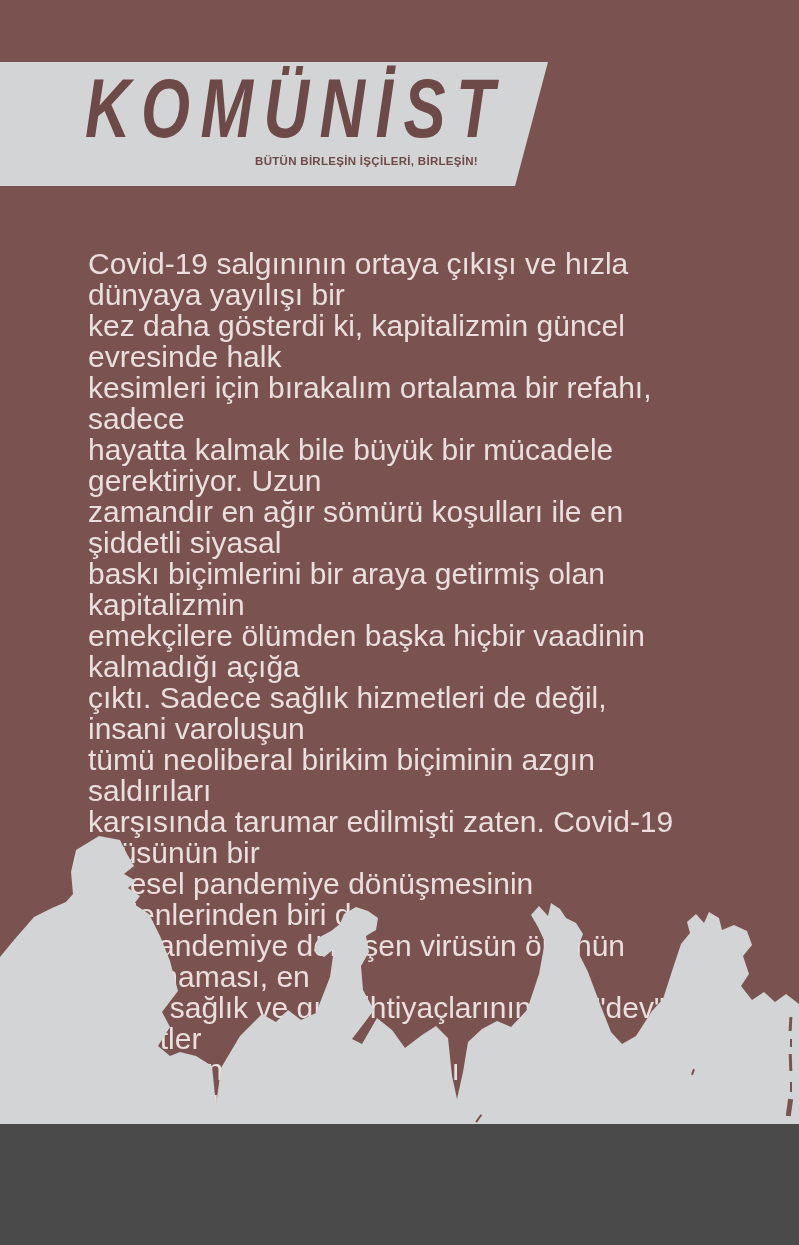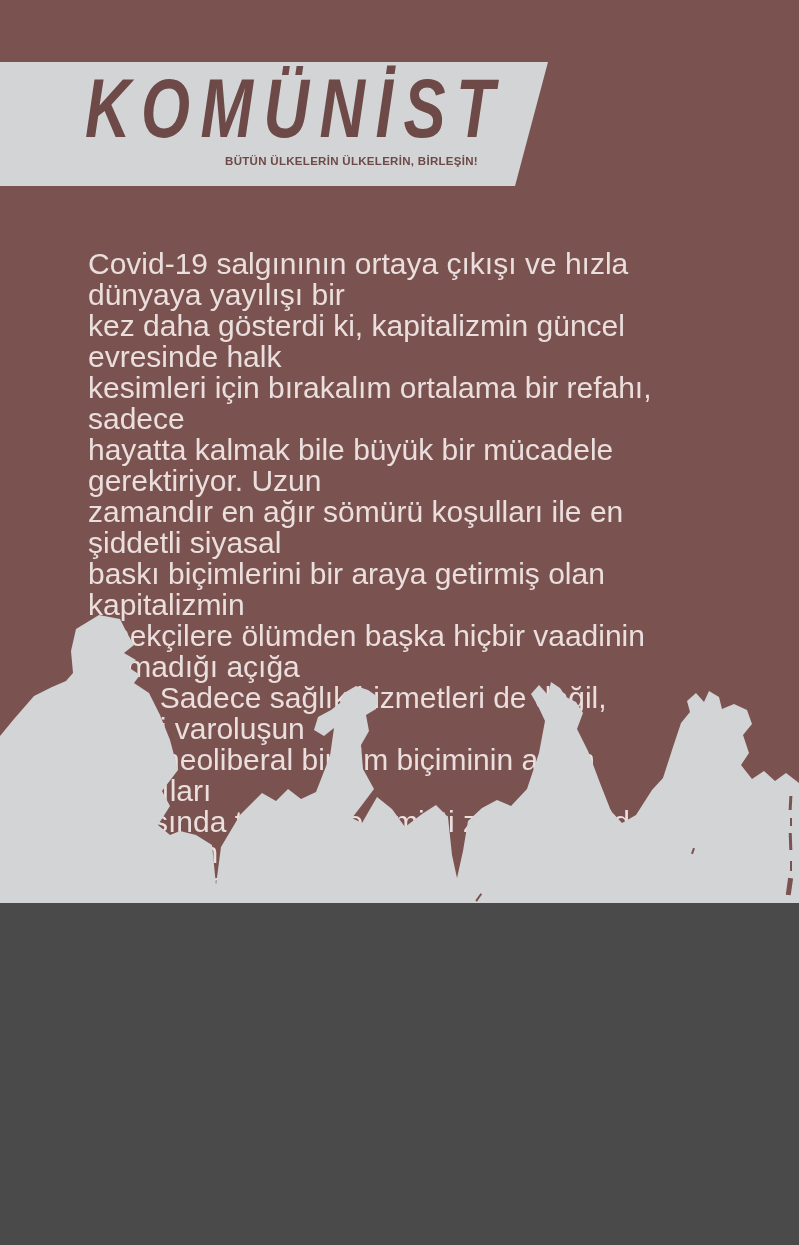--- a/index.html
+++ b/index.html
@@ -1,18 +1,18 @@
 <!DOCTYPE html>
 <html><head>
 <meta charset="utf-8">
 <style>
   html,body{margin:0;padding:0;background:#4a4a4a;}
   .page{
     position:relative;
-    width:799px;height:903px;
+    width:799px;height:1124px;
     background:#7a5351;
     overflow:hidden;
     font-family:"Liberation Sans", sans-serif;
   }
   
   .banner{
     position:absolute;left:0;top:62px;
     width:548px;height:124px;
     background:#d3d4d5;
     clip-path:polygon(0 0,100% 0,calc(100% - 33px) 100%,0 100%);
@@ -59,21 +59,21 @@
     white-space:nowrap;
   }
 </style>
 </head>
 <body>
 
 <div class="page">
 
   <div class="banner">
     <h1 class="magtitle">KOMÜNİST</h1>
-    <div class="slogan">BÜTÜN ÜLKELERİN ÜLKELERİN, BİRLEŞİN!</div>
+    <div class="slogan">BÜTÜN BİRLEŞİN İŞÇİLERİ, BİRLEŞİN!</div>
   </div>
 
   <div class="cover-text">Covid-19 salgınının ortaya çıkışı ve hızla dünyaya yayılışı bir
 kez daha gösterdi ki, kapitalizmin güncel evresinde halk
 kesimleri için bırakalım ortalama bir refahı, sadece
 hayatta kalmak bile büyük bir mücadele gerektiriyor. Uzun
 zamandır en ağır sömürü koşulları ile en şiddetli siyasal
 baskı biçimlerini bir araya getirmiş olan kapitalizmin
 emekçilere ölümden başka hiçbir vaadinin kalmadığı açığa
 çıktı. Sadece sağlık hizmetleri de değil, insani varoluşun

